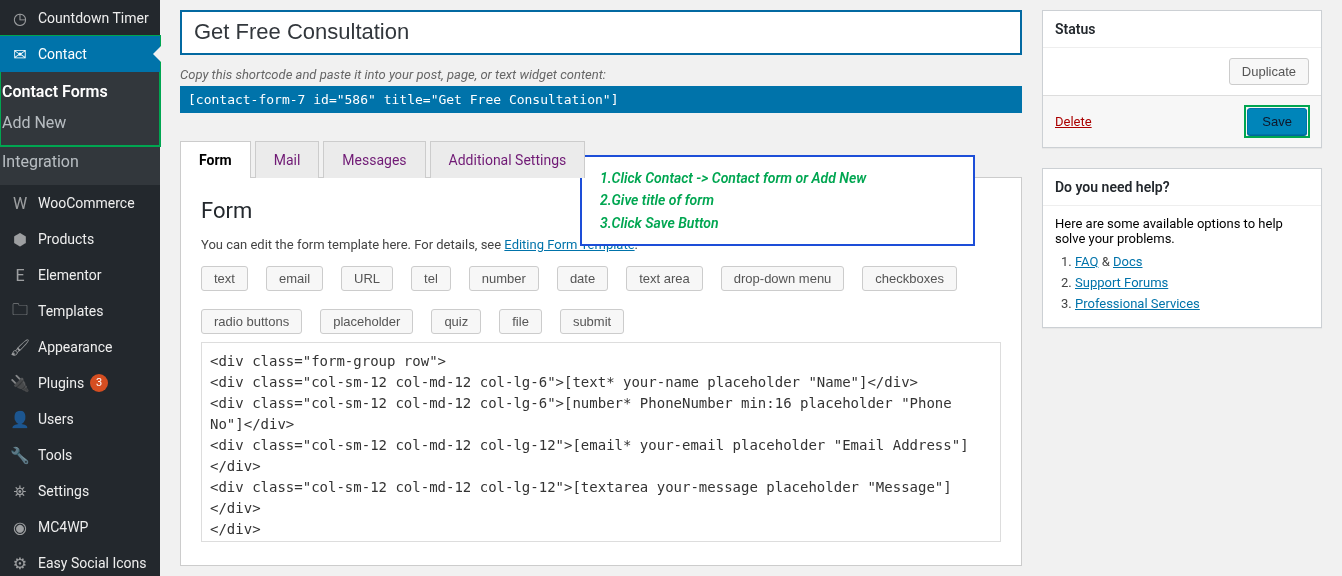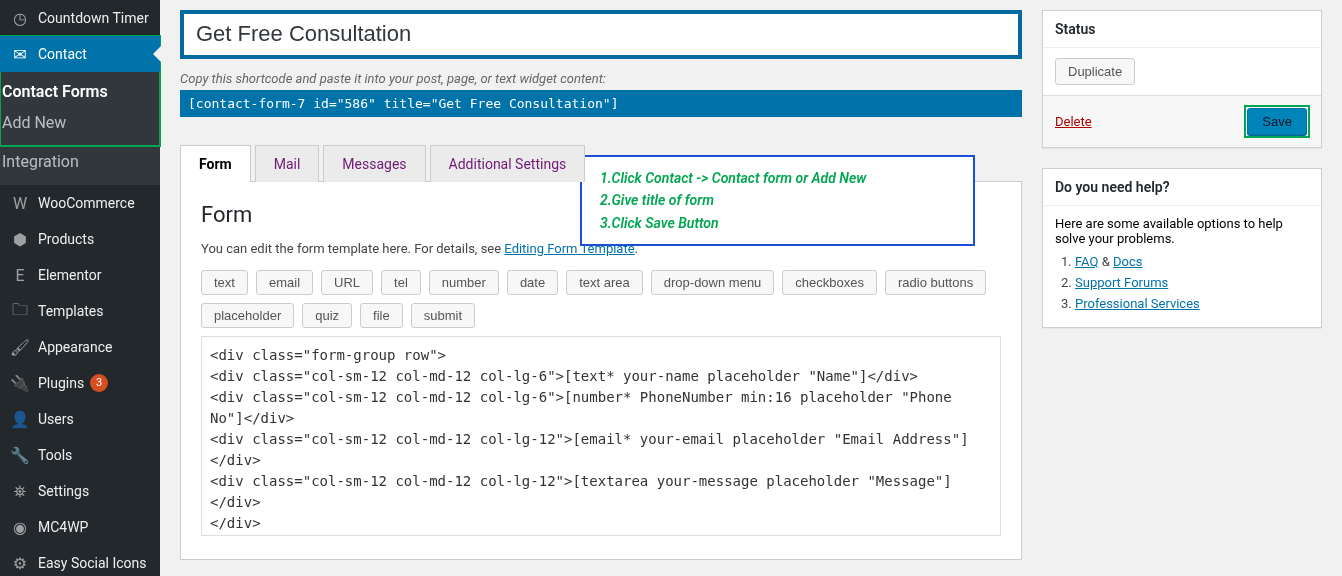--- a/index.html
+++ b/index.html
@@ -12,40 +12,40 @@
 .sb-item.active .ic { opacity: 1; }
 .sb-item.active::after { content: ""; position: absolute; right: -1px; top: 50%; transform: translateY(-50%); border: 8px solid transparent; border-right-color: #f1f1f1; }
 .sb-sub { background: #32373c; padding: 4px 0 8px; }
 .sb-sub-item { padding: 6px 2px; color: rgba(240,245,250,0.7); cursor: pointer; font-size: 16px; }
 .sb-sub-item.cur { color: #fff; font-weight: 600; }
 .highlight-green { outline: 2px solid #00a651; outline-offset: -1px; }
 .badge { display: inline-block; background: #d54e21; color: #fff; border-radius: 9px; min-width: 18px; height: 18px; font-size: 11px; text-align: center; line-height: 18px; margin-left: 6px; }
 .main { flex: 1; padding: 10px 20px; overflow: auto; display: flex; gap: 20px; }
 .col-main { flex: 1; min-width: 0; }
 .col-side { width: 280px; flex-shrink: 0; }
-.title-input { width: 100%; padding: 6px 12px; font-size: 22px; line-height: 1.3; border: 4px solid #0369a1; background: #fff; color: #32373c; }
+.title-input { width: 100%; padding: 6px 12px; font-size: 22px; line-height: 1.3; border: 2px solid #0369a1; background: #fff; color: #32373c; }
 .hint { font-style: italic; color: #666; margin: 12px 0 4px; font-size: 13px; }
 .shortcode { background: #0073aa; color: #fff; padding: 6px 8px; font-family: Consolas, monospace; font-size: 13px; }
 .tabs { display: flex; margin-top: 28px; position: relative; z-index: 2; }
 .tab { padding: 10px 18px; background: #ebebeb; border: 1px solid #ccc; margin-right: 4px; font-size: 14px; cursor: pointer; border-bottom: none; color: #701a75; }
 .tab.active { background: #fff; font-weight: 700; color: #000; }
 .panel { background: #fff; border: 1px solid #ccc; margin-top: -1px; padding: 20px; }
 .panel h2 { font-size: 22px; font-weight: 400; color: #23282d; margin-bottom: 14px; }
 .desc { margin-bottom: 14px; font-size: 13px; color: #444; }
 .desc a { color: #0073aa; text-decoration: underline; }
-.tagrow { display: flex; flex-wrap: wrap; gap: 8px; margin-bottom: 8px; }
+.tagrow { display: flex; flex-wrap: wrap; gap: 18px; margin-bottom: 8px; }
 .tagbtn { padding: 4px 12px; border: 1px solid #ccc; background: #f7f7f7; font-size: 13px; cursor: pointer; border-radius: 3px; color: #555; }
 .code { width: 100%; border: 1px solid #ddd; padding: 8px; font-family: Consolas, monospace; font-size: 14px; line-height: 1.5; background: #fff; resize: none; height: 200px; color: #333; }
 .callout { position: absolute; border: 2px solid #1d4ed8; background: #fff; padding: 10px 18px; color: #00a651; font-weight: 600; font-size: 14px; line-height: 1.6; font-style: italic; }
 .box { background: #fff; border: 1px solid #ccd0d4; box-shadow: 0 1px 1px rgba(0,0,0,0.04); margin-bottom: 20px; }
 .box h3 { font-size: 14px; font-weight: 600; padding: 10px 12px; border-bottom: 1px solid #eee; color: #23282d; }
 .box-body { padding: 10px 12px; }
 .btn { padding: 5px 12px; border: 1px solid #ccc; background: #f7f7f7; border-radius: 3px; cursor: pointer; font-size: 13px; color: #555; }
 .btn.primary { background: #0085ba; border-color: #0073aa; color: #0f172a; font-weight: 400; padding: 5px 14px; box-shadow: 0 1px 0 #006799; }
-.dup-row { display: flex; justify-content: flex-start; padding: 10px 12px; }
+.dup-row { display: flex; justify-content: flex-end; padding: 10px 12px; }
 .save-row { display: flex; justify-content: space-between; align-items: center; padding: 10px 12px; border-top: 1px solid #ddd; background: #f7f7f7; }
 .del { color: #a00; cursor: pointer; text-decoration: underline; font-size: 13px; }
 .help-list { padding-left: 20px; margin-top: 8px; }
 .help-list li { margin-bottom: 6px; font-size: 13px; color: #444; }
 .help-list a { color: #0073aa; text-decoration: underline; }
 </style>
 </head>
 <body>
 
 <div class="layout">

